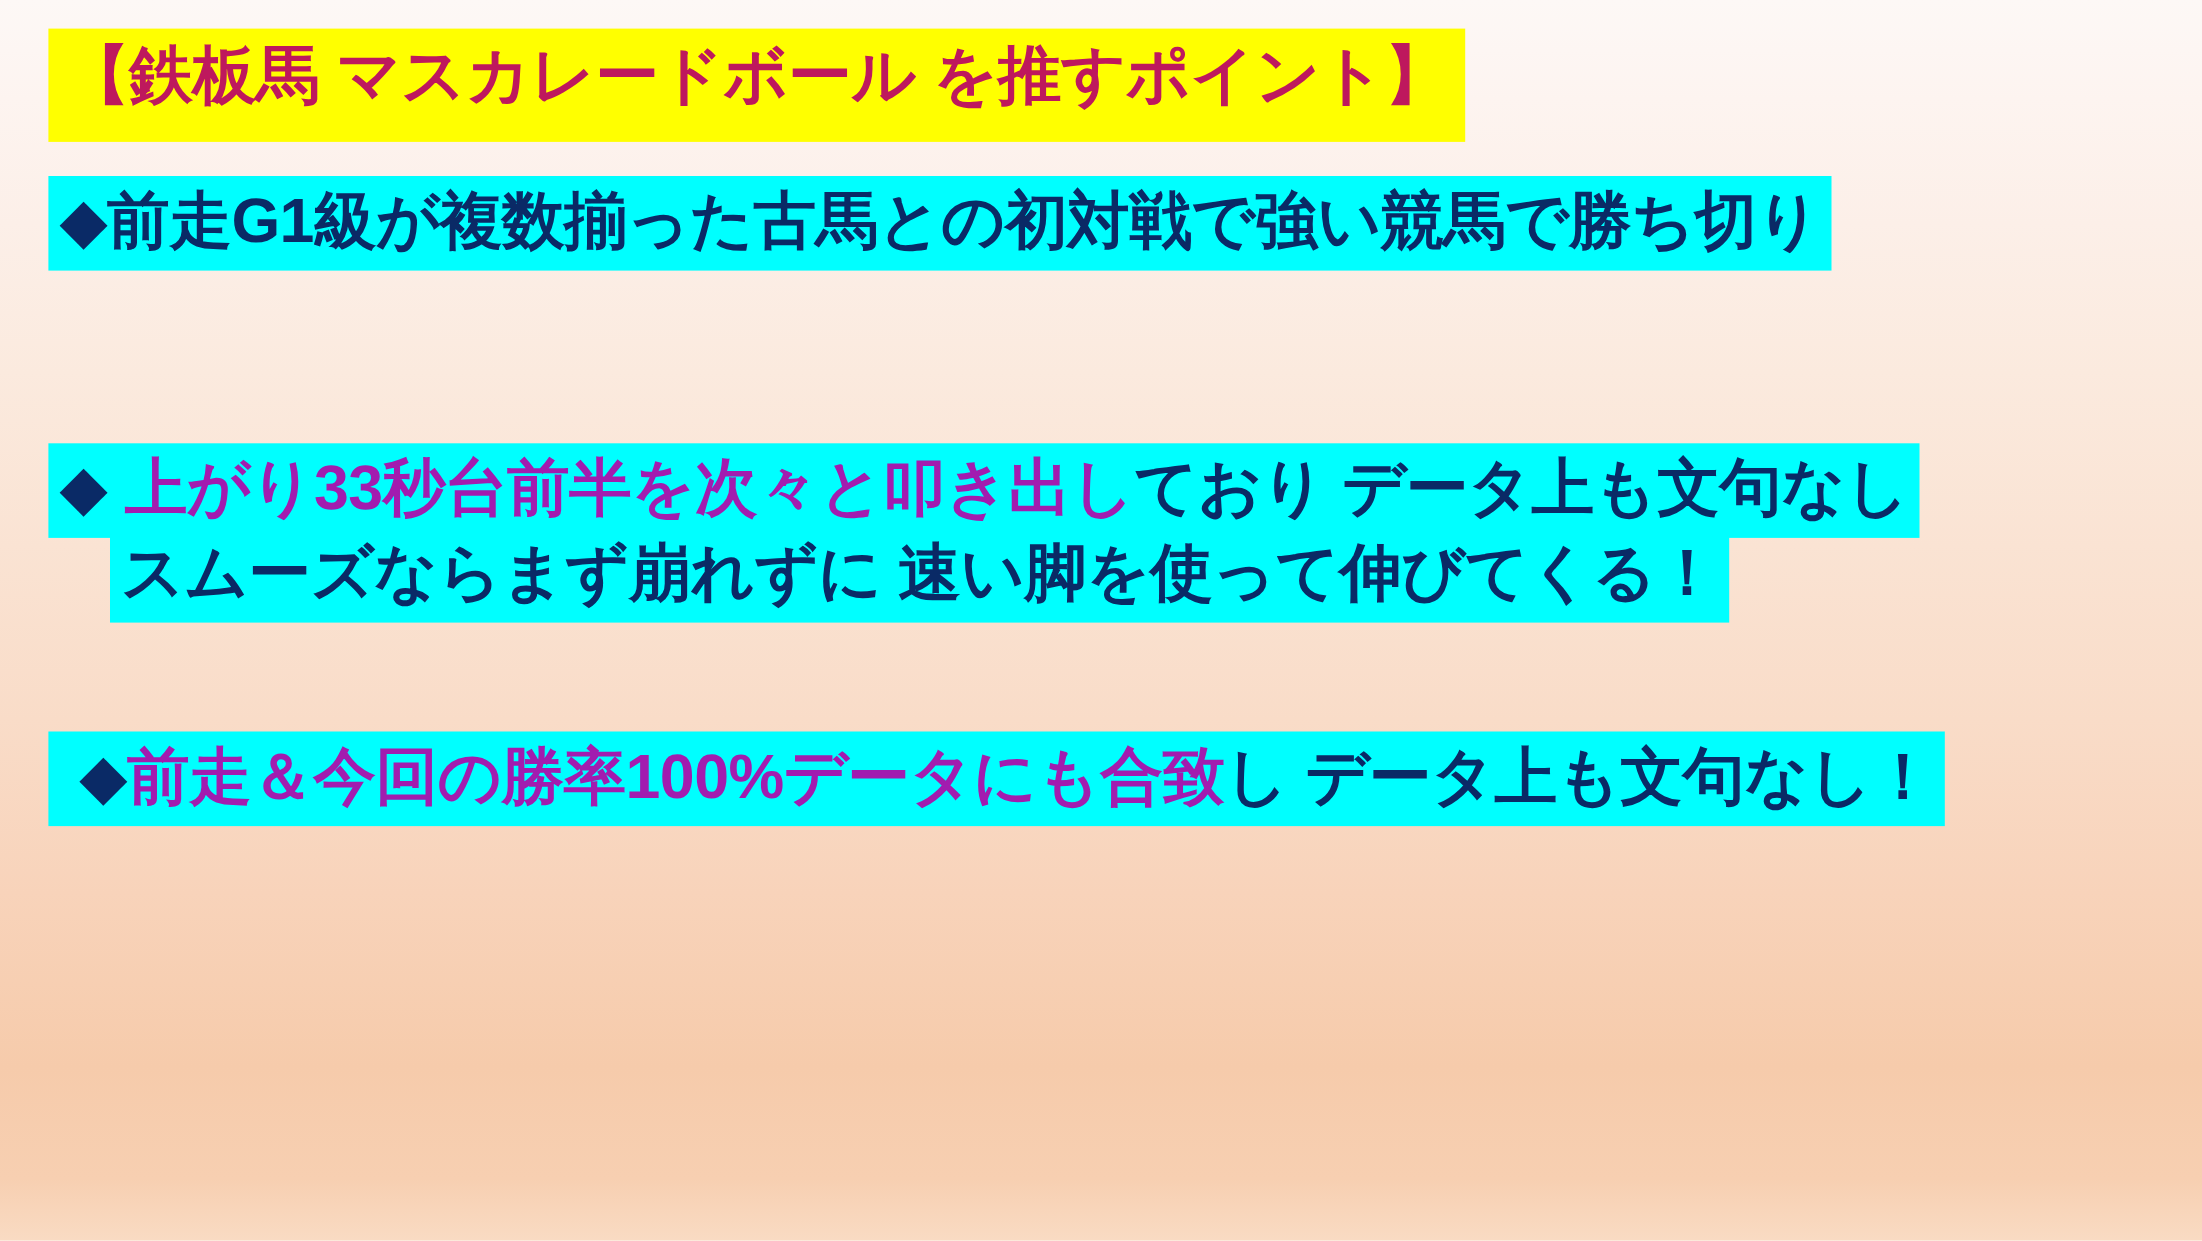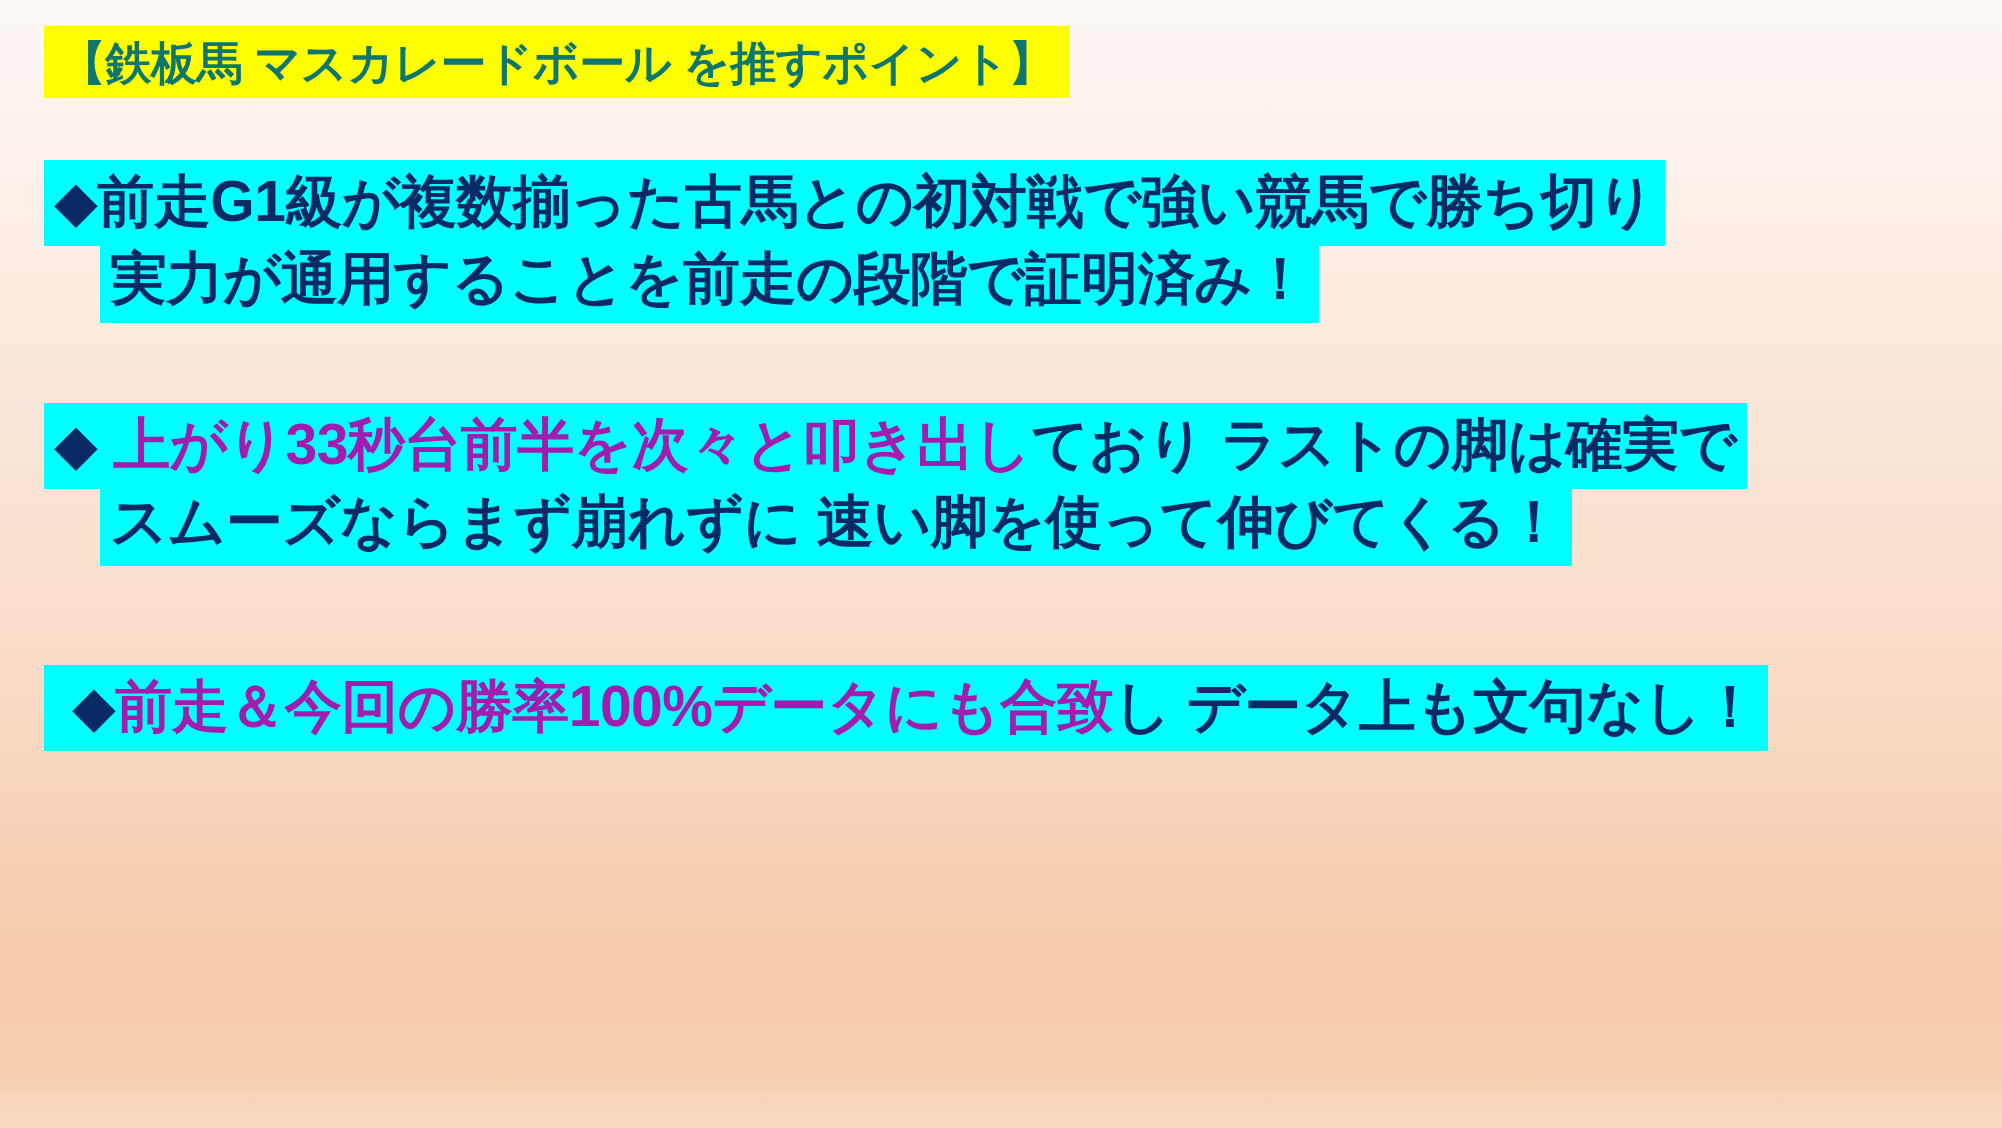--- a/index.html
+++ b/index.html
@@ -39,23 +39,23 @@
     font-weight: 700;
     letter-spacing: -0.5px;
     -webkit-font-smoothing: none;
   }
 
   
   #title-band {
     left: 44px;
     top: 26px;
     background: #ffff00;
-    color: #0f766e;
-    font-size: 46px;
-    padding: 14px 16px 12px 16px;
+    color: #be185d;
+    font-size: 58px;
+    padding: 14px 16px 31px 16px;
   }
 
   
   .cyan {
     background: #00ffff;
     color: #0a2a66;
     font-size: 57px;
     padding: 13px 10px 16px 10px;
   }
 
@@ -79,26 +79,23 @@
 <body>
 
 <div id="slide">
 
   <div id="title-band" class="band">【鉄板馬 マスカレードボール を推すポイント】</div>
 
   <div id="b1l1" class="band cyan">
     <span class="diamond">◆</span><span class="navy">前走G1級が複数揃った古馬との初対戦で強い競馬で勝ち切り</span>
   </div>
 
-  <div id="b1l2" class="band cyan">
-    <span class="navy">実力が通用することを前走の段階で証明済み！</span>
-  </div>
 
   <div id="b2l1" class="band cyan">
-    <span class="diamond">◆</span><span class="sp"></span><span class="red">上がり33秒台前半を次々と叩き出し</span><span class="navy">ており ラストの脚は確実で</span>
+    <span class="diamond">◆</span><span class="sp"></span><span class="red">上がり33秒台前半を次々と叩き出し</span><span class="navy">ており データ上も文句なし</span>
   </div>
 
   <div id="b2l2" class="band cyan">
     <span class="navy">スムーズならまず崩れずに 速い脚を使って伸びてくる！</span>
   </div>
 
   <div id="b3l1" class="band cyan">
     <span class="diamond">◆</span><span class="red">前走＆今回の勝率100%データにも合致</span><span class="navy">し データ上も文句なし！</span>
   </div>
 

